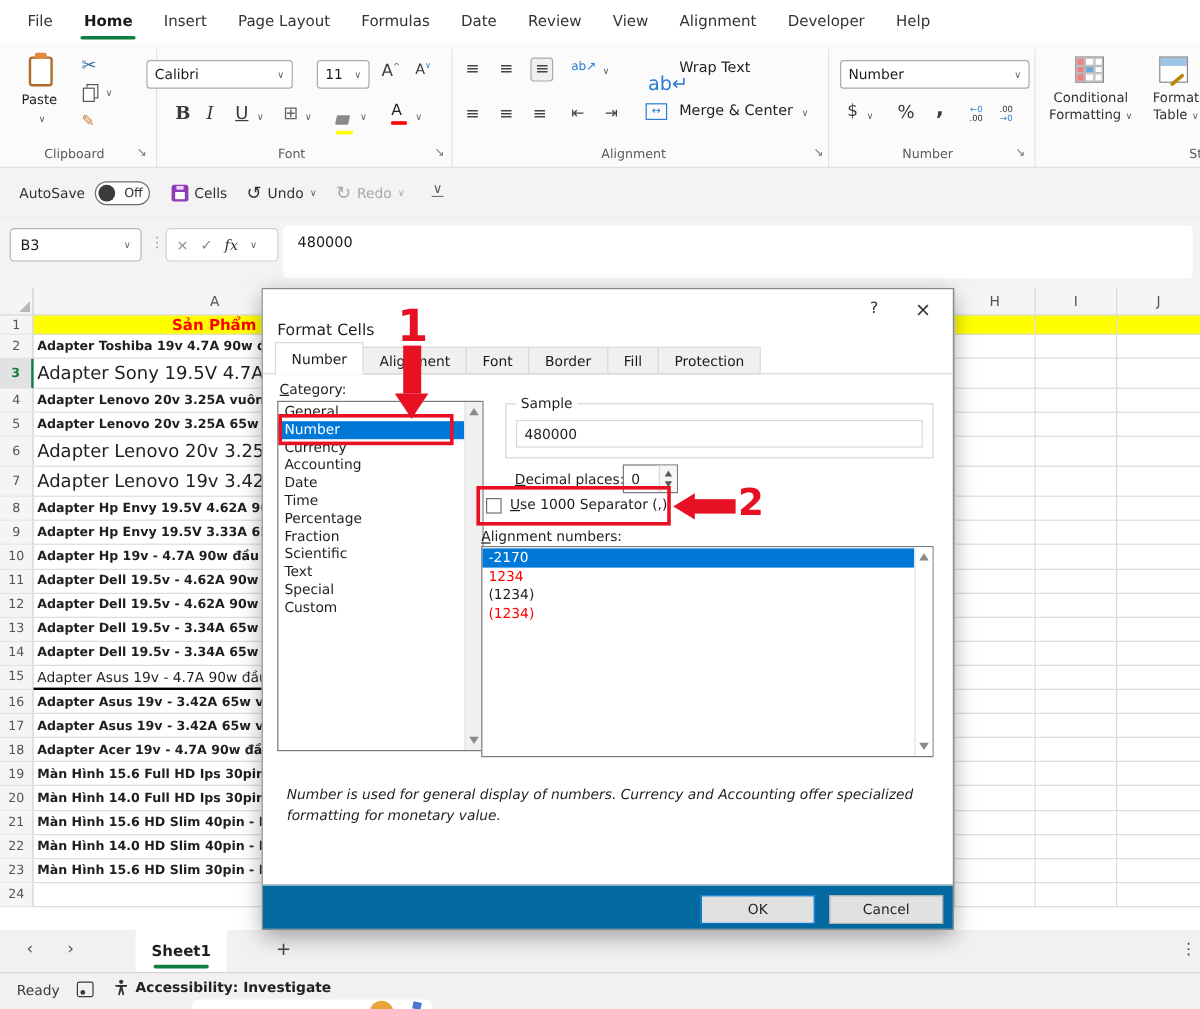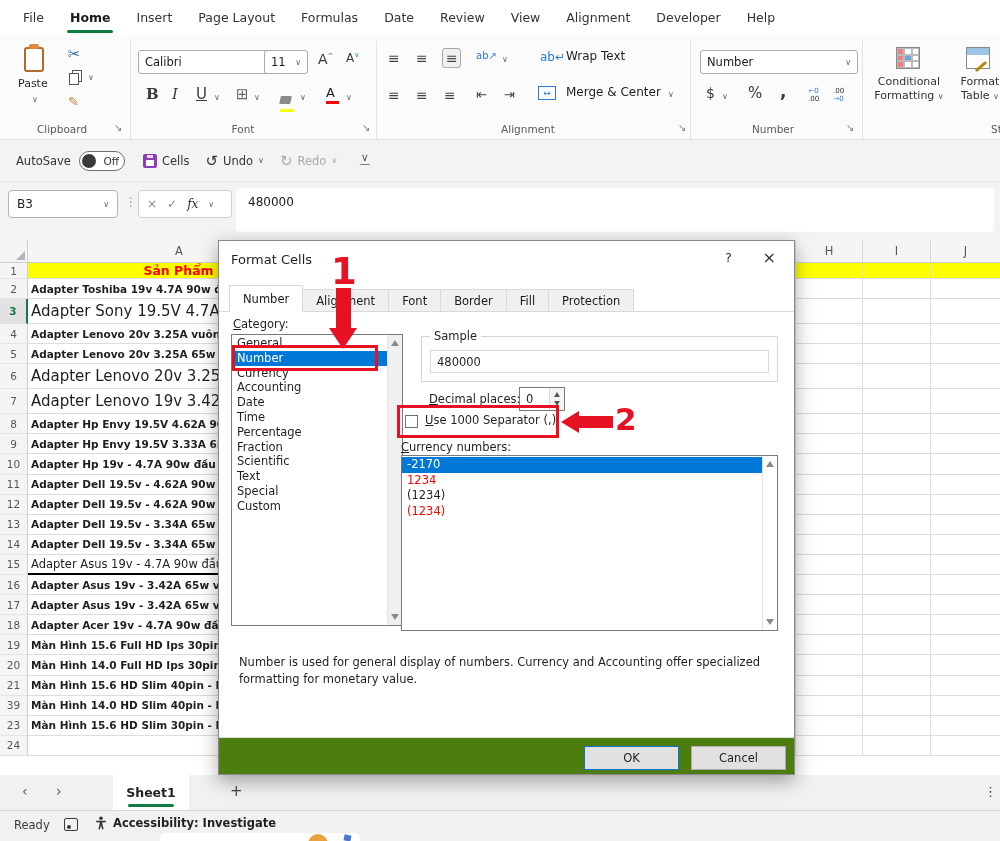--- a/index.html
+++ b/index.html
@@ -73,21 +73,21 @@
   .row.r1 .ca { background:#FFFF00; color:#FF0000; font-size:12.5px; justify-content:center; padding-left:0; }
   .row.r1 .ch,.row.r1 .ci,.row.r1 .cj { background:#FFFF00; }
   .row.lg { flex:0 0 25px; }
   .row.lg .ca { font-size:15px; font-weight:normal; }
   .row.md .ca { font-size:11.5px; font-weight:normal; }
   .row.thick .ca { border-bottom:2px solid #000; }
   .row.sel .gut { background:#e2e2e2; color:#107C41; font-weight:bold; border-right:2px solid #107C41; }
 
   
   .dlg { position:absolute; left:218px; top:240px; width:577px; height:535px; background:#fff; border:1px solid #8a8a8a; box-shadow:0 6px 18px rgba(0,0,0,.35); z-index:50; font-size:11.5px; }
-  .dlg-title { position:absolute; left:0; top:1px; width:100%; height:35px; display:flex; align-items:center; }
+  .dlg-title { position:absolute; left:0; top:17px; width:100%; height:35px; display:flex; align-items:center; }
   .dlg-title .t { margin-left:12px; font-size:13px; }
   .dlg-help { position:absolute; right:62px; top:9px; font-size:13px; color:#333; }
   .dlg-close { position:absolute; right:18px; top:7px; font-size:16px; color:#333; }
   .dtabs { position:absolute; left:10px; top:44px; display:flex; align-items:flex-end; }
   .dtab { border:1px solid #d9d9d9; background:#f0f0f0; height:23px; padding:0 13px; display:flex; align-items:center; margin-right:-1px; color:#1a1a1a; }
   .dtab.on { background:#fff; height:27px; border-bottom:none; position:relative; z-index:2; }
   .tabline { position:absolute; left:0; top:70px; width:575px; height:1px; background:#d9d9d9; }
   .accel { display:inline-block; }
   .accel::first-letter { text-decoration:underline; }
   .catlabel { position:absolute; left:14px; top:76px; }
@@ -111,22 +111,22 @@
   .spin .sd { bottom:4px; border-top:5px solid #555; }
   .cb { position:absolute; left:186px; top:174px; width:13px; height:13px; border:1px solid #707070; background:#fff; }
   .cblabel { position:absolute; left:206px; top:172px; }
   .neglabel { position:absolute; left:182px; top:199px; }
   .neglist { position:absolute; left:182px; top:214px; width:377px; height:176px; border:1px solid #7a7a7a; background:#fff; }
   .neglist .items { position:absolute; left:0; top:1px; right:15px; }
   .neg { height:15.5px; line-height:15.5px; padding-left:5px; }
   .neg.on { background:#0078D7; color:#fff; margin-right:-0px; }
   .neg.red { color:#FF0000; }
   .neglist .vsb { background:#fff; }
-  .desc { position:absolute; left:20px; top:413px; width:545px; line-height:1.5; }
-  .dlg-bottom { position:absolute; left:0; bottom:0; width:100%; height:37px; background:#4d7c0f; border-top:1px solid #dfdfdf; }
+  .desc { position:absolute; left:20px; top:413px; width:545px; line-height:1.5;font-style:italic; }
+  .dlg-bottom { position:absolute; left:0; bottom:0; width:100%; height:37px; background:#0369a1; border-top:1px solid #dfdfdf; }
   .btn { position:absolute; top:8px; height:24px; width:95px; background:#e1e1e1; border:1px solid #adadad; display:flex; align-items:center; justify-content:center; }
   .btn.ok { left:365px; border-color:#0078D7; }
   .btn.cancel { left:472px; }
 
   
   .redbox { position:absolute; border:3px solid #E81123; z-index:5; pointer-events:none; }
   .rb1 { left:13px; top:104px; width:146px; height:26px; }
   .rb2 { left:178px; top:164px; width:162px; height:33px; }
   .a2 { position:absolute; z-index:6; pointer-events:none; }
   .a2 .head { position:absolute; left:342px; top:170px; width:0; height:0; border-top:11px solid transparent; border-bottom:11px solid transparent; border-right:18px solid #E81123; }
@@ -202,21 +202,21 @@
   <div class="clip-icon" style="left:24px; top:12px"></div>
   <div class="abs" style="left:18px; top:42px; font-size:11px">Paste</div>
   <div class="abs chev" style="left:32px; top:60px">∨</div>
   <div class="icnbtn" style="left:68px; top:12px; color:#3a6ea5">✂</div>
   <div class="abs" style="left:69px; top:35px"><span class="copy-icon"></span></div>
   <div class="abs chev" style="left:88px; top:38px">∨</div>
   <div class="icnbtn" style="left:68px; top:60px; color:#c77d35; font-size:13px">✎</div>
   <div class="glabel" style="left:20px; width:84px">Clipboard</div>
   <div class="launcher" style="left:114px">↘</div>
 
-  <div class="combo" style="left:138px; top:15px; width:140px">
+  <div class="combo" style="left:122px; top:15px; width:122px">
       <span>Calibri</span>
       <span class="chev">∨</span>
     </div>
   <div class="combo" style="left:264px; top:15px; width:44px">
       <span>11</span>
       <span class="chev">∨</span>
     </div>
   <div class="icnbtn" style="left:318px; top:17px; font-size:14px">A<sup style="font-size:7px">^</sup></div>
   <div class="icnbtn" style="left:346px; top:17px; font-size:12px">A<sup style="font-size:7px; color:#2b7cd3">∨</sup></div>
   <div class="icnbtn" style="left:146px; top:52px; font-weight:bold; font-family:'DejaVu Serif',serif">B</div>
@@ -235,21 +235,21 @@
   <div class="abs lines" style="left:388px; top:15px">≡</div>
   <div class="abs lines" style="left:416px; top:15px">≡</div>
   <div class="abs lines selbox" style="left:442px; top:13px">≡</div>
   <div class="abs" style="left:476px; top:15px; font-size:10px; color:#2b7cd3">ab↗</div>
   <div class="abs chev" style="left:502px; top:20px">∨</div>
   <div class="abs lines" style="left:388px; top:52px">≡</div>
   <div class="abs lines" style="left:416px; top:52px">≡</div>
   <div class="abs lines" style="left:444px; top:52px">≡</div>
   <div class="abs" style="left:476px; top:52px; font-size:13px; color:#444">⇤</div>
   <div class="abs" style="left:504px; top:52px; font-size:13px; color:#444">⇥</div>
-  <div class="abs" style="left:540px; top:15px; font-size:12px; color:#2b7cd3">ab↵</div>
+  <div class="abs" style="left:540px; top:25px; font-size:16px; color:#2b7cd3">ab↵</div>
   <div class="abs" style="left:566px; top:14px; font-size:12px">Wrap Text</div>
   <div class="abs" style="left:538px; top:51px; width:18px; height:14px; border:1.5px solid #2b7cd3; font-size:9px; color:#2b7cd3; text-align:center; line-height:12px">↔</div>
   <div class="abs" style="left:566px; top:50px; font-size:12px">Merge &amp; Center</div>
   <div class="abs chev" style="left:668px; top:55px">∨</div>
   <div class="glabel" style="left:485px; width:86px">Alignment</div>
   <div class="launcher" style="left:678px">↘</div>
 
   <div class="combo" style="left:700px; top:15px; width:158px">
       <span>Number</span>
       <span class="chev">∨</span>
@@ -490,21 +490,21 @@
       </div>
       <div class="row sm">
         <div class="gut">21</div>
         <div class="ca">Màn Hình 15.6 HD Slim 40pin - BH 6TH</div>
         <div class="sp"></div>
         <div class="ch"></div>
         <div class="ci"></div>
         <div class="cj"></div>
       </div>
       <div class="row sm">
-        <div class="gut">39</div>
+        <div class="gut">22</div>
         <div class="ca">Màn Hình 14.0 HD Slim 40pin - BH 6TH</div>
         <div class="sp"></div>
         <div class="ch"></div>
         <div class="ci"></div>
         <div class="cj"></div>
       </div>
       <div class="row sm">
         <div class="gut">23</div>
         <div class="ca">Màn Hình 15.6 HD Slim 30pin - BH 12TH</div>
         <div class="sp"></div>
@@ -586,21 +586,21 @@
     <span class="v">0</span>
     <span class="btns">
         <i class="su"></i>
         <i class="sd"></i>
       </span>
   </div>
 
   <div class="cb"></div>
   <div class="cblabel accel">Use 1000 Separator (,)</div>
 
-  <div class="neglabel accel">Currency numbers:</div>
+  <div class="neglabel accel">Alignment numbers:</div>
   <div class="neglist">
     <div class="items">
 
     <div class="neg on">-2170</div>
         <div class="neg red">1234</div>
         <div class="neg">(1234)</div>
         <div class="neg red">(1234)</div>
       </div>
     <div class="vsb">
         <i class="up"></i>

